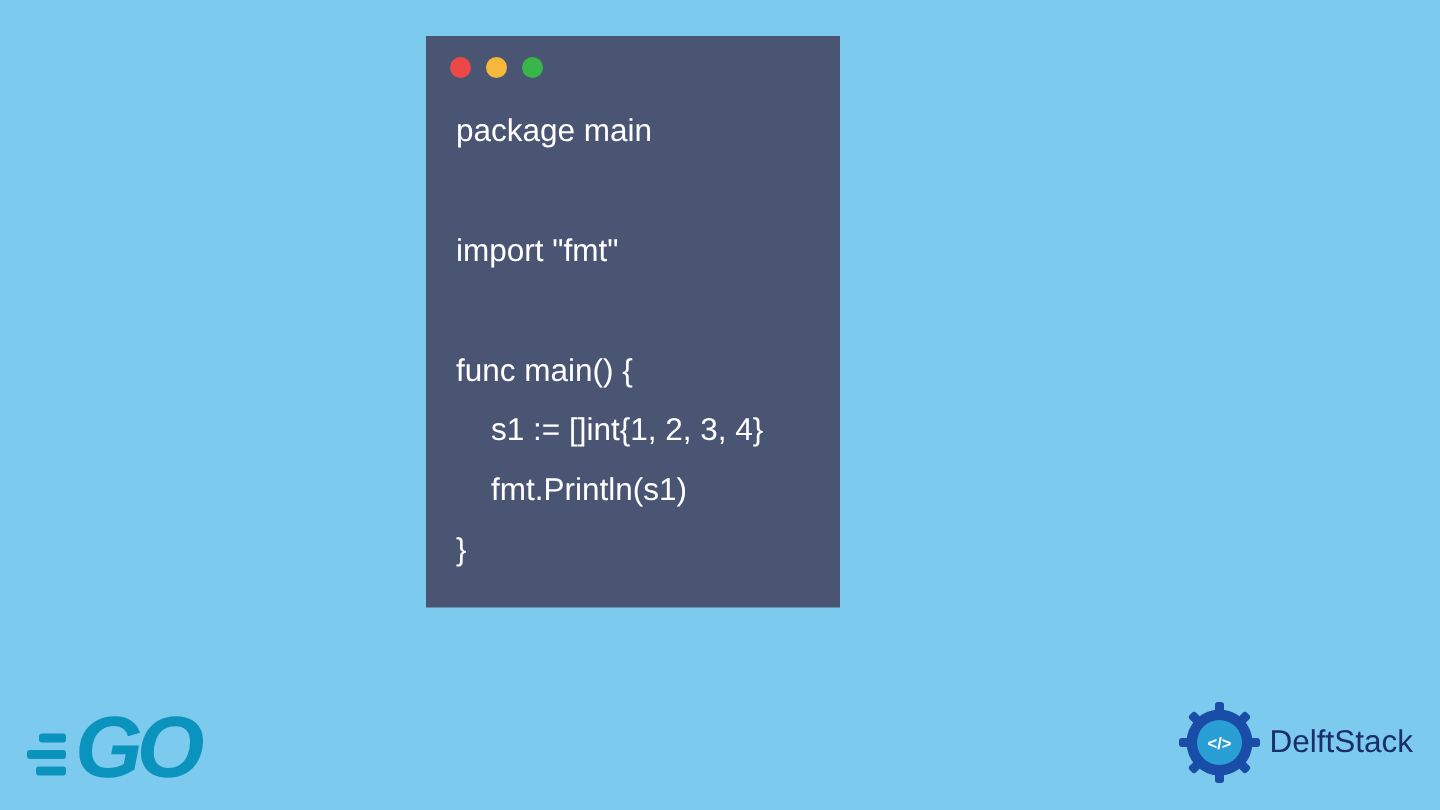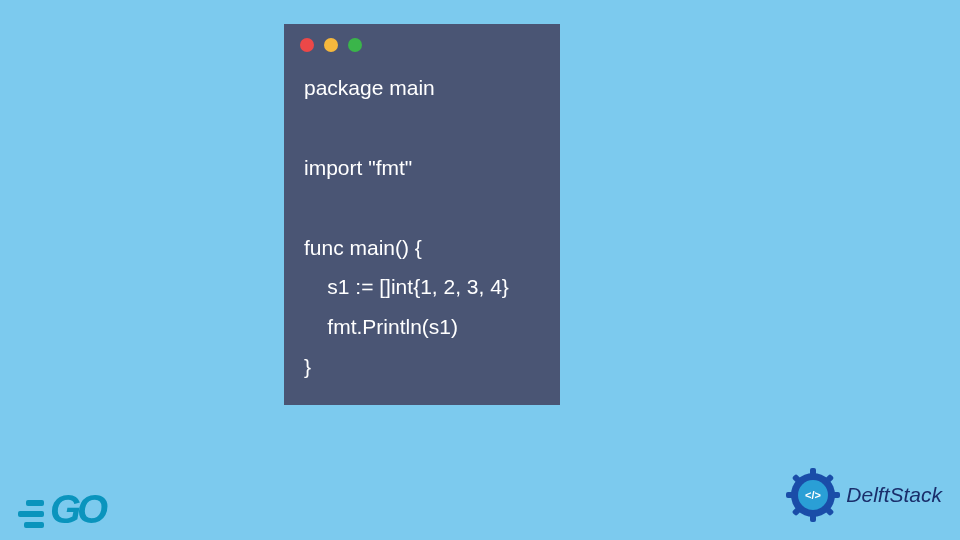--- a/index.html
+++ b/index.html
@@ -40,21 +40,21 @@
       white-space: pre;
       font-family: Arial, Helvetica, sans-serif;
     }
     .go-logo {
       position: absolute;
       left: 12px;
       bottom: 8px;
       color: #0a94bd;
       font-weight: 900;
       font-style: italic;
-      font-size: 40px;
+      font-size: 58px;
       letter-spacing: -4px;
       display: flex;
       align-items: center;
     }
     .go-lines {
       display: flex;
       flex-direction: column;
       gap: 5px;
       margin-right: 6px;
       margin-top: 8px;
@@ -80,21 +80,20 @@
       height: 54px;
       position: relative;
     }
     .ds-gear {
       position: absolute;
       inset: 0;
     }
     .ds-text {
       color: #1a2e6b;
       font-size: 21px;
-      font-style: italic;
       font-weight: 500;
     }
   </style>
 </head>
 <body>
 
 <div class="code-window">
   <div class="traffic-lights">
     <div class="dot red"></div>
     <div class="dot yellow"></div>

